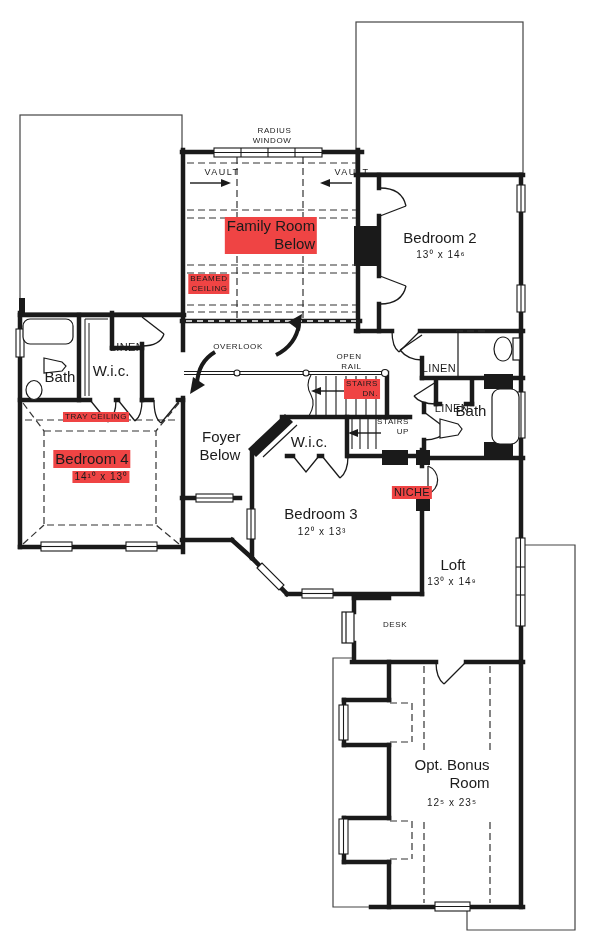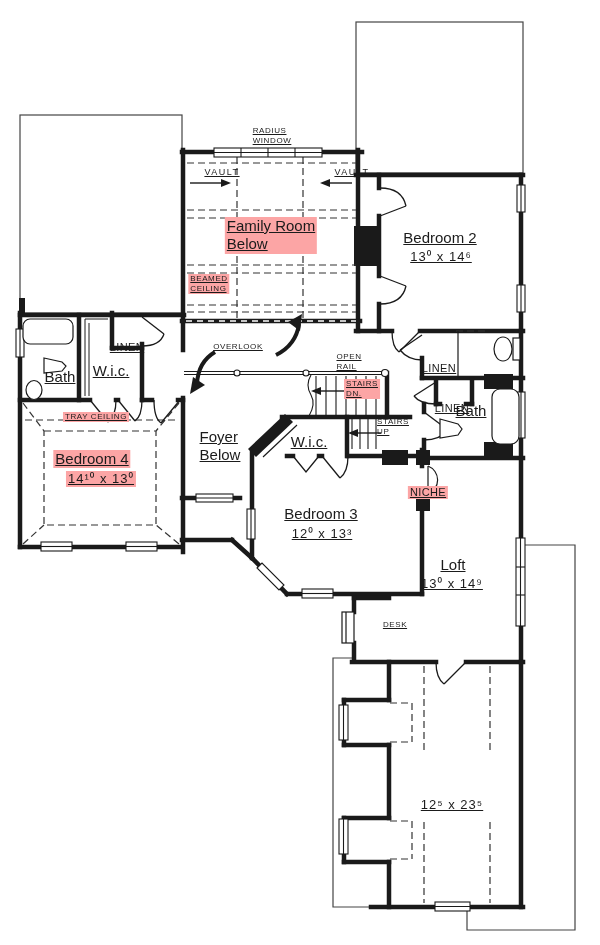--- a/index.html
+++ b/index.html
@@ -2,26 +2,26 @@
 <html><head>
 <meta charset="utf-8">
 <style>
   html,body{margin:0;padding:0;background:#fff;}
   #plan{
     position:relative;width:600px;height:945px;background:#fff;
     font-family:"Liberation Sans", sans-serif;color:#1b1b1b;overflow:hidden;
   }
   #plan svg{position:absolute;left:0;top:0;}
   .lbl{
-    position:absolute;transform:translateX(-50%);text-align:left;
-    white-space:pre-line;line-height:1.22;color:#1b1b1b;text-decoration:underline;
+    position:absolute;transform:translateX(-50%);text-align:right;
+    white-space:pre-line;line-height:1.22;color:#1b1b1b;
   }
-  .bg{background:#fca5a5;padding:0 2px;}
+  .bg{background:#ef4444;padding:0 2px;}
   .room{font-size:15px;}
-  .dims{font-size:13px;letter-spacing:1px;}
+  .dims{font-size:10px;letter-spacing:1px;}
   .small{font-size:8px;letter-spacing:.6px;}
   .tiny{font-size:11px;letter-spacing:.4px;margin-top:15px;}
   .mid{font-size:15px;}
   .vault{font-size:9px;letter-spacing:1.5px;margin-left:16px;}
 </style>
 </head>
 <body>
 
 <div id="plan">
 <svg width="600" height="945" viewBox="0 0 600 945">
@@ -310,24 +310,26 @@
 DN.</div>
   <div class="lbl small" style="left:393px;top:417px">STAIRS
 UP</div>
 
   <div class="lbl room" style="left:220px;top:428px">Foyer
 Below</div>
   <div class="lbl mid" style="left:309px;top:433px">W.i.c.</div>
 
   <div class="lbl room" style="left:321px;top:505px">Bedroom 3</div>
   <div class="lbl dims" style="left:322px;top:526px">12⁰ x 13³</div>
-  <div class="lbl tiny bg" style="left:428px;top:471px">NICHE</div>
+  <div class="lbl tiny bg" style="left:412px;top:471px">NICHE</div>
 
   <div class="lbl tiny" style="left:439px;top:347px">LINEN</div>
   <div class="lbl tiny" style="left:452px;top:387px">LINEN</div>
   <div class="lbl mid" style="left:471px;top:402px">Bath</div>
 
   <div class="lbl room" style="left:453px;top:556px">Loft</div>
   <div class="lbl dims" style="left:452px;top:576px">13⁰ x 14⁹</div>
   <div class="lbl small" style="left:395px;top:620px">DESK</div>
 
+  <div class="lbl room" style="left:452px;top:756px">Opt. Bonus
+Room</div>
   <div class="lbl dims" style="left:452px;top:797px">12⁵ x 23⁵</div>
 </div>
 
 </body></html>

